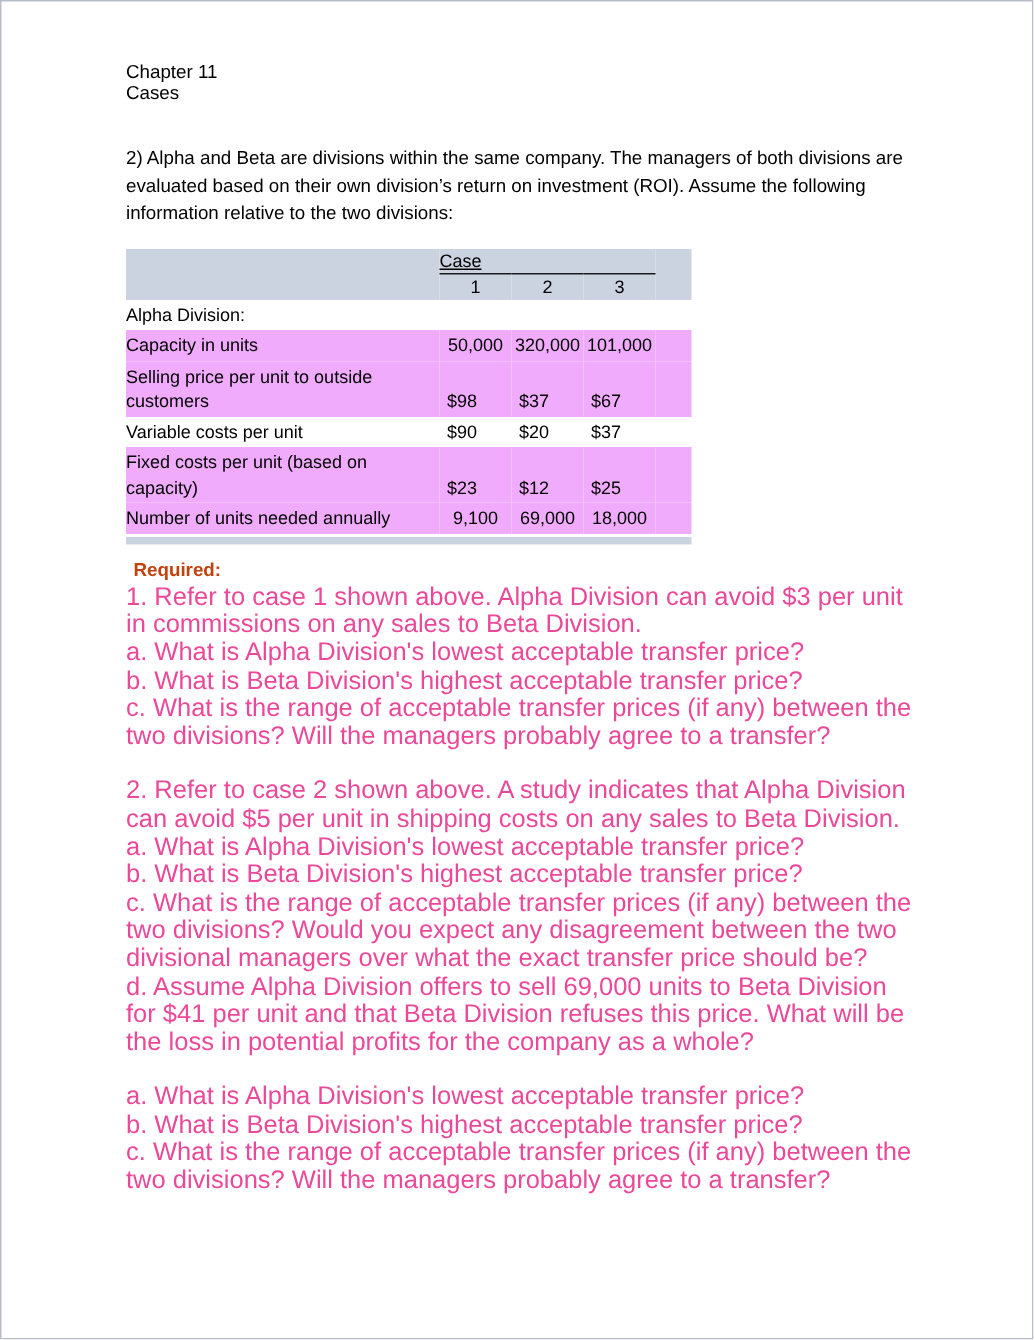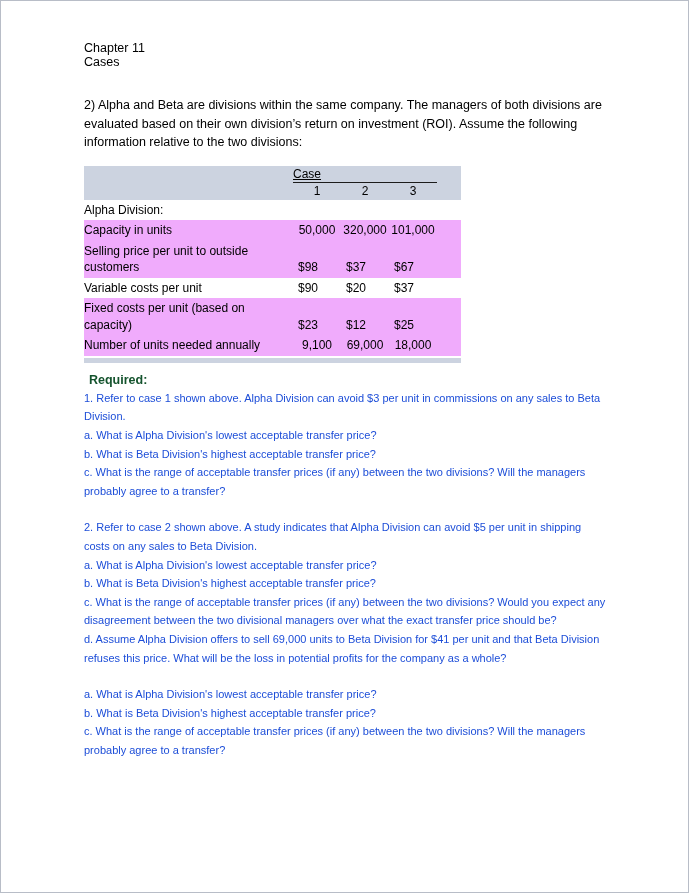--- a/index.html
+++ b/index.html
@@ -112,29 +112,29 @@
     width: 377px;
     height: 5px;
     background: #ccd3e0;
     margin-top: 2px;
   }
 
   
   .required-head {
     font-size: 12.5px;
     font-weight: bold;
-    color: #14532d;
+    color: #c2410c;
     padding-left: 5px;
     margin-top: 8px;
     line-height: 18px;
   }
   .qblock {
-    font-size: 11px;
+    font-size: 17px;
     line-height: 18.6px;
-    color: #1d4ed8;
+    color: #ec4899;
   }
   .qblock p {
     margin: 0;
   }
   .qgap { height: 18px; }
 </style>
 </head>
 <body>
 
 <div class="page">

